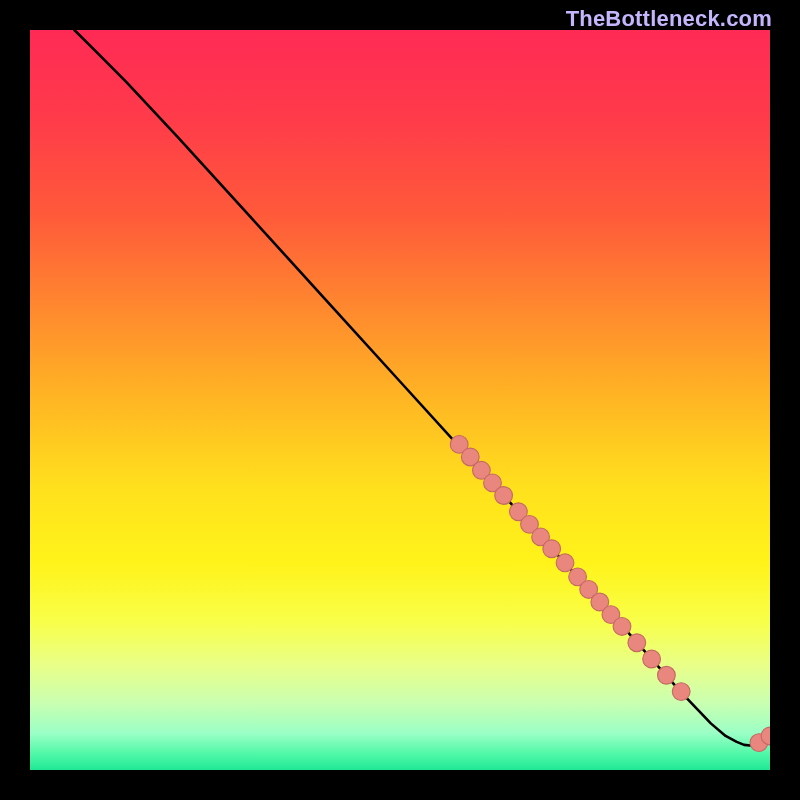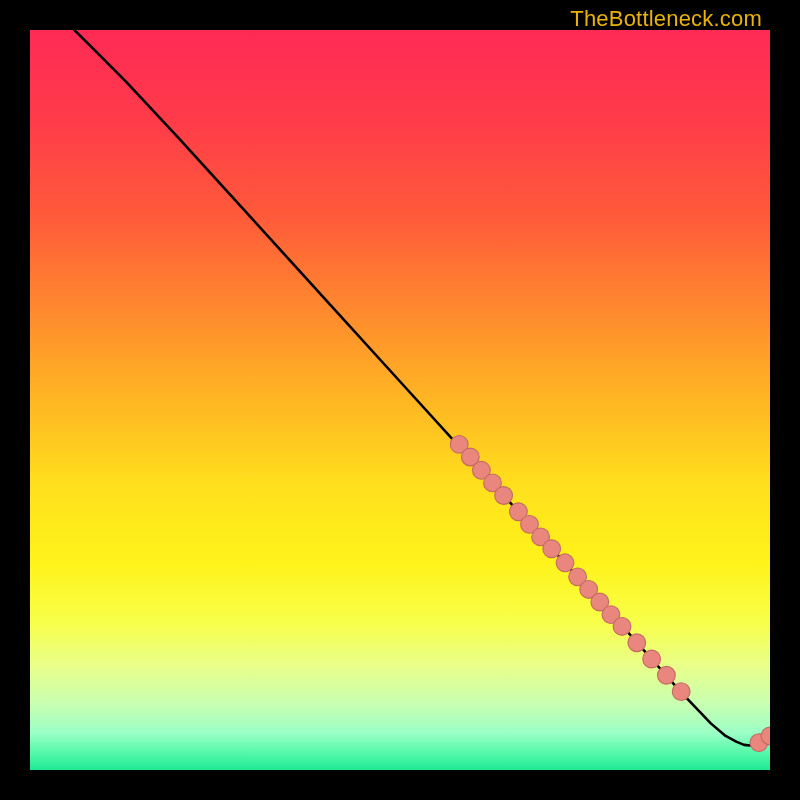--- a/index.html
+++ b/index.html
@@ -20,24 +20,24 @@
   .plot {
     position: absolute;
     left: 30px;
     top: 30px;
     width: 740px;
     height: 740px;
   }
   .attribution {
     position: absolute;
     top: 6px;
-    right: 38px;
-    color: #eab308;
+    right: 28px;
+    color: #c4b5fd;
     font-size: 22px;
-    font-weight: 400;
+    font-weight: 700;
     letter-spacing: 0.2px;
   }
   svg {
     display: block;
   }
 </style>
 </head>
 <body>
 
 <div class="stage">

